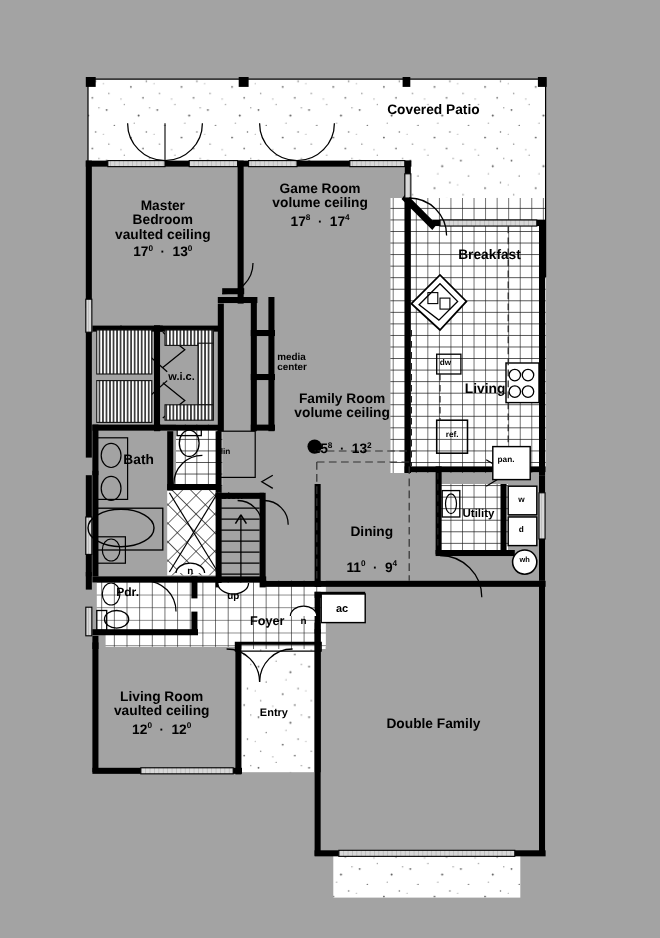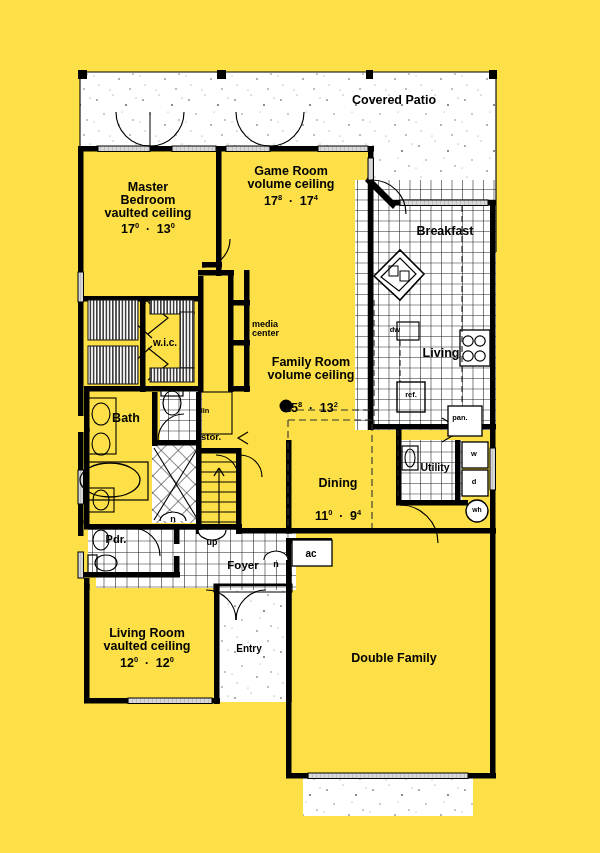--- a/index.html
+++ b/index.html
@@ -6,21 +6,21 @@
   html,body{margin:0;padding:0;background:#ffffff;}
   body{
     width:600px;height:853px;
     font-family:"Liberation Sans", sans-serif;
     color:#000000;
     overflow:hidden;
     position:relative;
   }
   #plan-root{
     position:absolute;left:0;top:0;width:600px;height:853px;
-    background:#fde047;
+    background:#a3a3a3;
   }
   svg#floorplan{display:block;width:600px;height:853px;}
 
   
   .lbl{
     position:absolute;
     font-family:"Liberation Sans", sans-serif;
     font-weight:bold;
     color:#000;
     white-space:nowrap;
@@ -442,25 +442,25 @@
     </div>
 
     <div class="lbl room" style="left:249px;top:644px;font-size:10px;">
       <span>Entry</span>
     </div>
 
     <div class="lbl room" style="left:394px;top:652px;">
       <span>Double Family</span>
     </div>
 
-    <div class="lbl tiny" style="left:211px;top:432px;font-size:9.5px;">
+    <div class="lbl tiny" style="left:211px;top:447px;font-size:9.5px;">
       <span>stor.</span>
     </div>
 
-    <div class="lbl tiny2" style="left:395px;top:326px;">
+    <div class="lbl tiny2" style="left:405px;top:326px;">
       <span>dw</span>
     </div>
     <div class="lbl tiny2" style="left:411px;top:391px;">
       <span>ref.</span>
     </div>
     <div class="lbl tiny2" style="left:460px;top:414px;">
       <span>pan.</span>
     </div>
     <div class="lbl tiny2" style="left:474px;top:450px;">
       <span>w</span>

